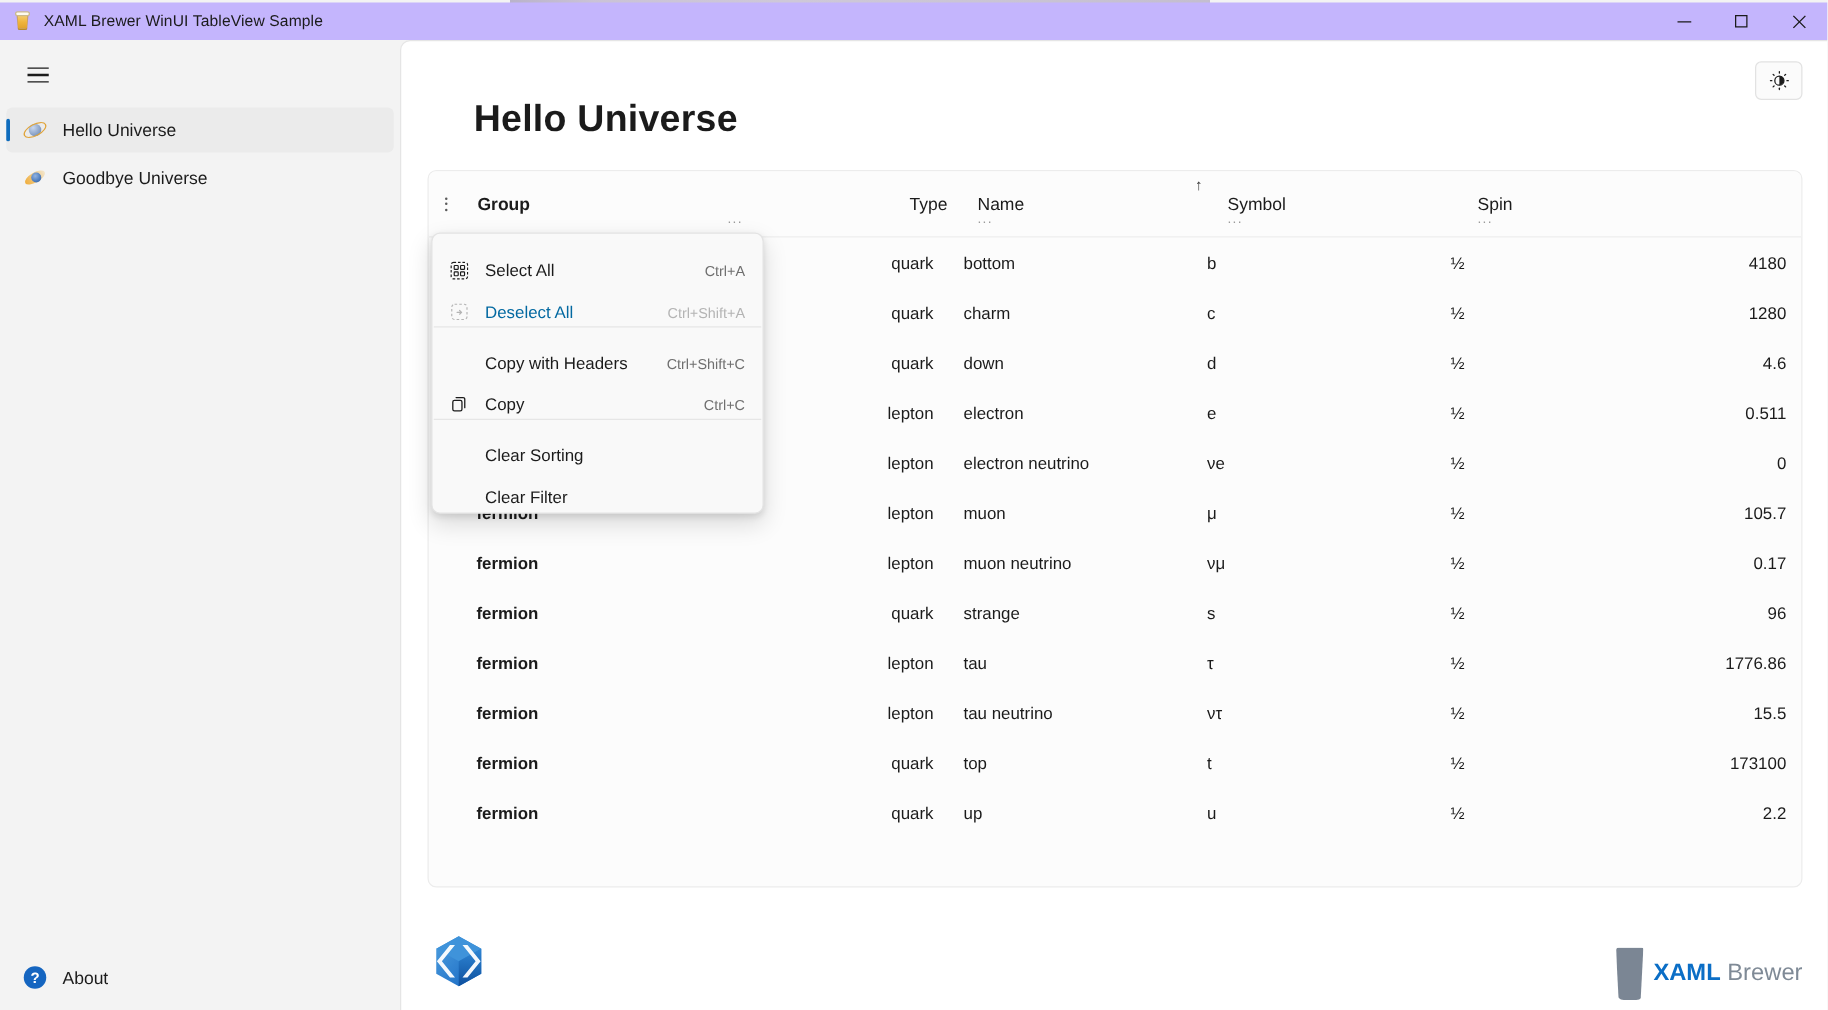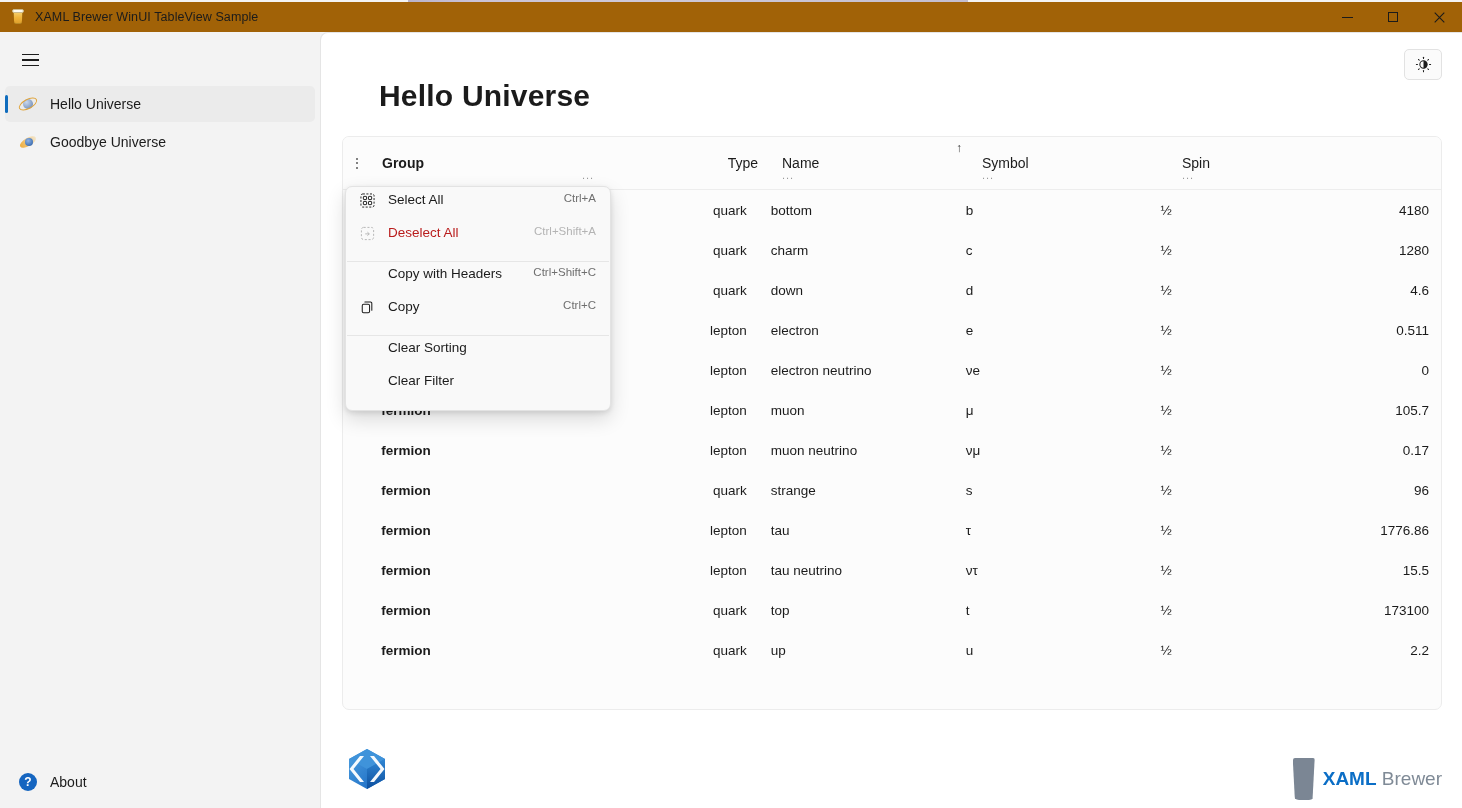--- a/index.html
+++ b/index.html
@@ -14,21 +14,21 @@
   
   .bg-window-sliver {
     position: absolute; left: 408px; top: 0; width: 560px; height: 3px;
     background: linear-gradient(90deg,#8a7ea8 0%, #a99bbf 12%, #b0a5c2 40%, #a89ebb 70%, #9d92b1 100%);
     opacity: .55;
   }
 
   
   .titlebar {
     position: absolute; left: 0; top: 2px; width: 1462px; height: 30px;
-    background: #a16207;
+    background: #c4b5fd;
     display: flex; align-items: center;
   }
   .titlebar-left { display: flex; align-items: center; gap: 9px; padding-left: 10px; }
   .app-icon { width: 16px; height: 16px; position: relative; }
   .app-icon .glass {
     position: absolute; left: 3px; top: 1px; width: 10px; height: 14px;
     background: linear-gradient(180deg,#f6d479 0%, #efb43c 55%, #e0a12c 100%);
     border: 1px solid #b98a26;
     border-radius: 1px 1px 3px 3px;
     clip-path: polygon(0 0, 100% 0, 86% 100%, 14% 100%);
@@ -160,26 +160,26 @@
 
   
   .ctxmenu {
     position: absolute; left: 344px; top: 185px; width: 266px;
     background: #f9f9f9; border: 1px solid #e3e3e3; border-radius: 7px;
     box-shadow: 0 8px 20px rgba(0,0,0,.14), 0 2px 5px rgba(0,0,0,.10);
     padding: 4px 0; z-index: 50;
   }
   .mi {
     position: relative; height: 32px; margin: 1px 4px; border-radius: 4px;
-    display: flex; align-items: flex-start; padding-left: 10px;
+    display: flex; align-items: flex-end; padding-left: 10px;
   }
   .mi.disabled { pointer-events: none; }
   .mi-icon { width: 22px; height: 16px; display: flex; align-items: center; justify-content: flex-start; }
   .mi-label { font-size: 13.5px; color: #1b1b1b; margin-left: 6px; }
-  .mi.disabled .mi-label { color: #b91c1c; }
+  .mi.disabled .mi-label { color: #0369a1; }
   .mi-accel { margin-left: auto; margin-right: 10px; font-size: 11.5px; color: #6f6f6f; }
   .mi.disabled .mi-accel { color: #b4b4b4; }
   .mi-sep { height: 1px; background: #e6e6e6; margin: 4px 1px; }
 
   
   .winui-logo { position: absolute; left: 22px; bottom: 15px; width: 48px; height: 48px; }
   .brand {
     position: absolute; right: 20px; bottom: 4px; height: 50px;
     display: flex; align-items: center; gap: 8px;
   }

